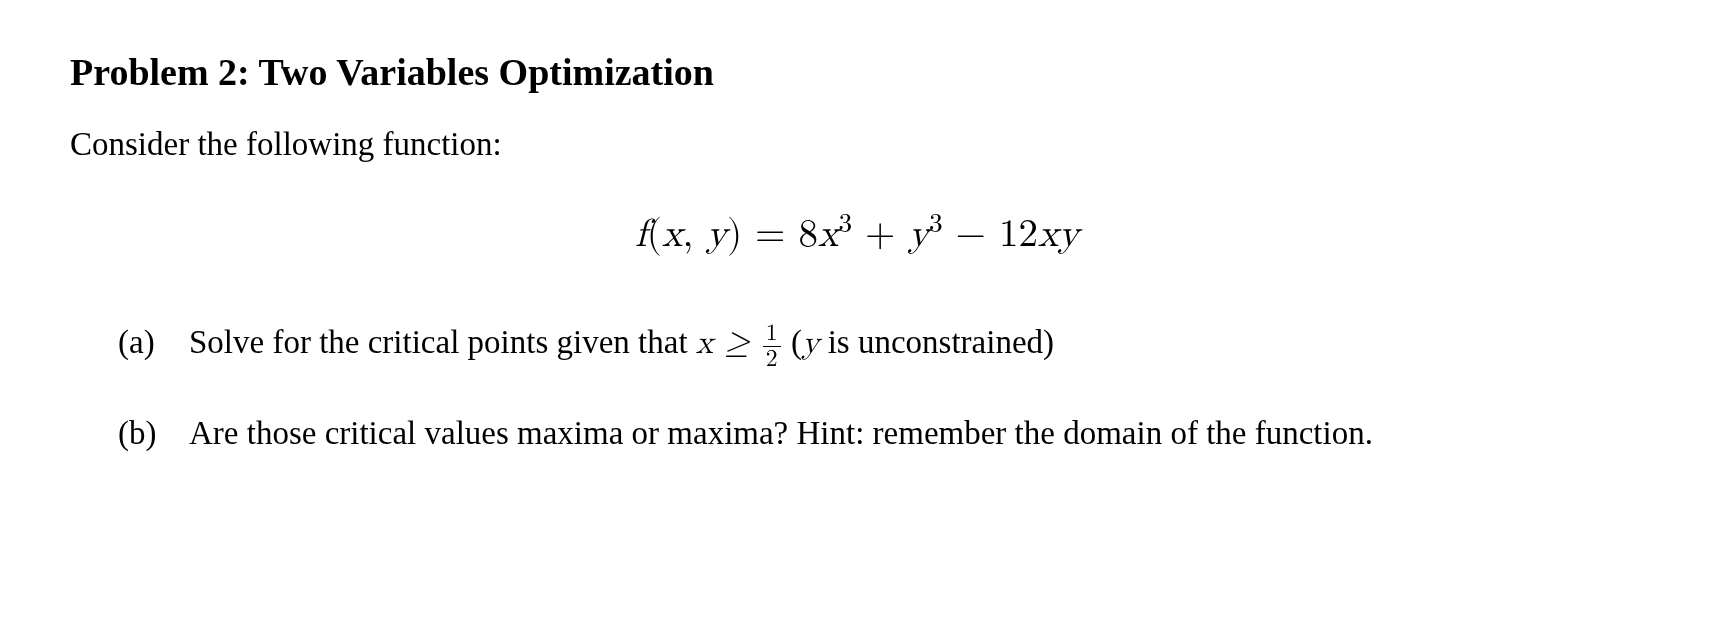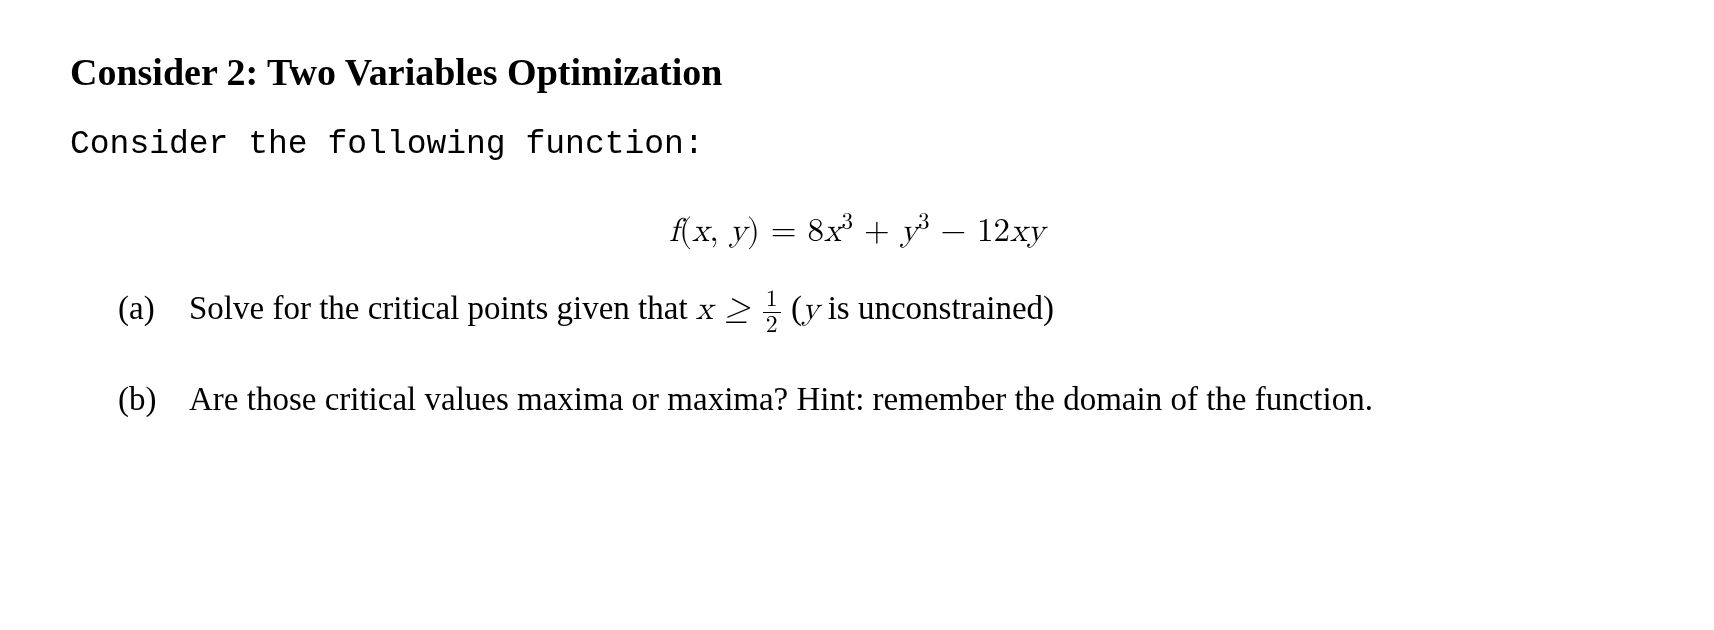--- a/index.html
+++ b/index.html
@@ -20,29 +20,28 @@
     .problem-title {
       font-size: 38px;
       font-weight: bold;
       margin-bottom: 32px;
     }
 
     .intro-text {
       font-size: 33px;
       font-weight: normal;
       margin-bottom: 48px;
-      font-family: Liberation Mono, monospace;
     }
 
     .equation-block {
       text-align: center;
       font-family: "Latin Modern Math", "Cambria Math", "STIX Two Math", "Times New Roman", serif;
-      font-size: 33px;
+      font-size: 39px;
       font-style: italic;
-      margin-bottom: 32px;
+      margin-bottom: 59px;
     }
 
     .equation-block .rm {
       font-style: normal;
     }
 
     .equation-block sup {
       font-size: 0.7em;
       font-style: normal;
       vertical-align: super;
@@ -93,21 +92,21 @@
 
     .frac .den {
       display: block;
       border-top: 1.4px solid #000;
       padding: 0 3px;
     }
   </style>
 </head>
 <body>
 
-<div class="problem-title">Consider 2: Two Variables Optimization</div>
+<div class="problem-title">Problem 2: Two Variables Optimization</div>
 
 <div class="intro-text">Consider the following function:</div>
 
 <div class="equation-block">
   <span>f</span><span class="rm">(</span><span>x</span><span class="rm">, </span><span>y</span><span class="rm">) = </span><span class="rm">8</span><span>x</span><sup>3</sup><span class="rm"> + </span><span>y</span><sup>3</sup><span class="rm"> − </span><span class="rm">12</span><span>x</span><span>y</span>
 </div>
 
 <div class="parts">
 
   <div class="part">

